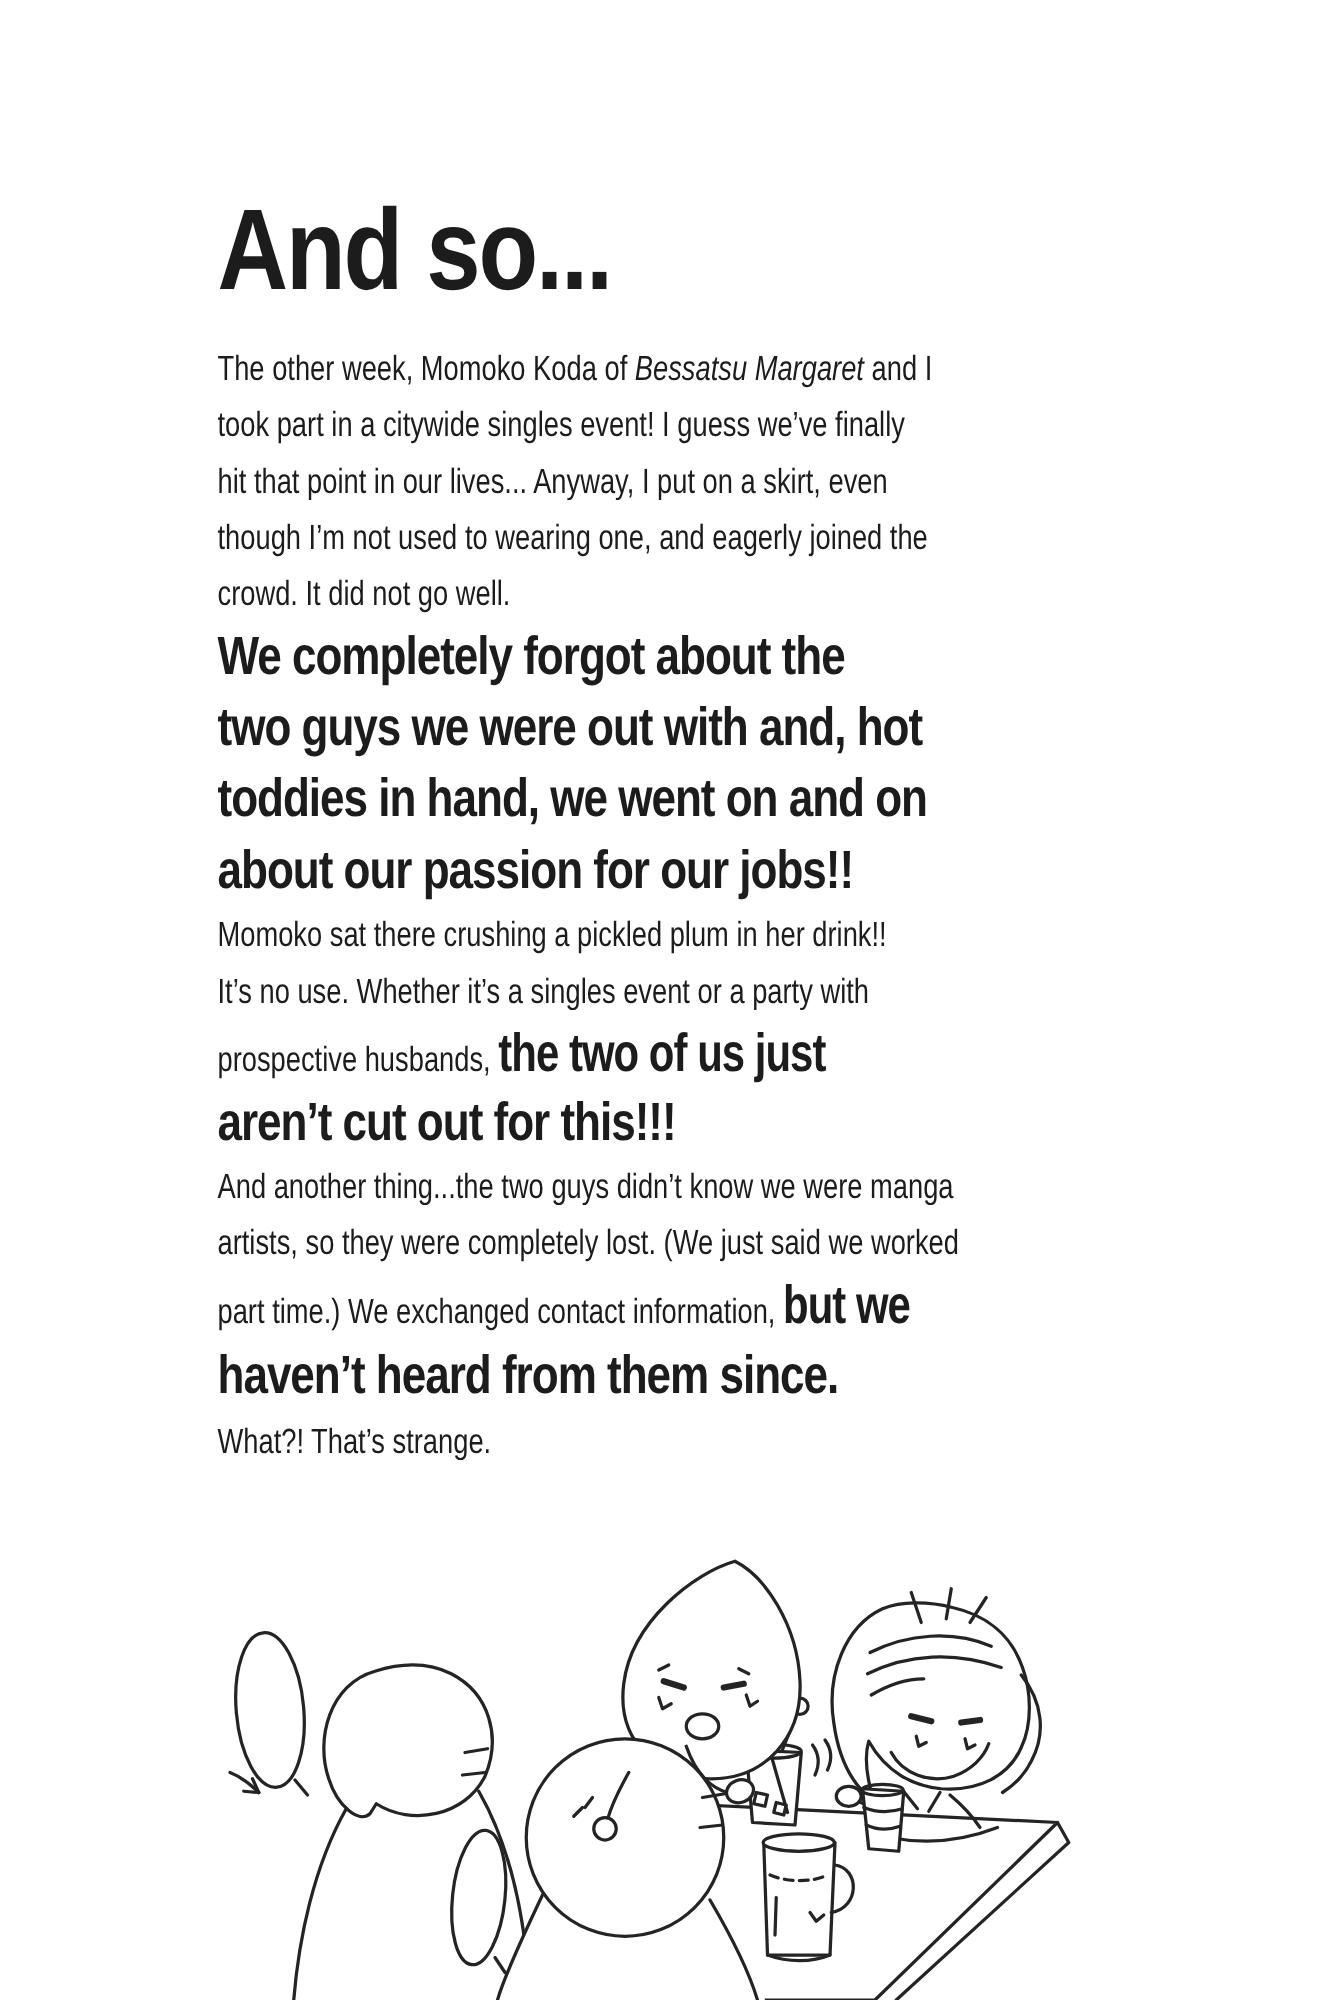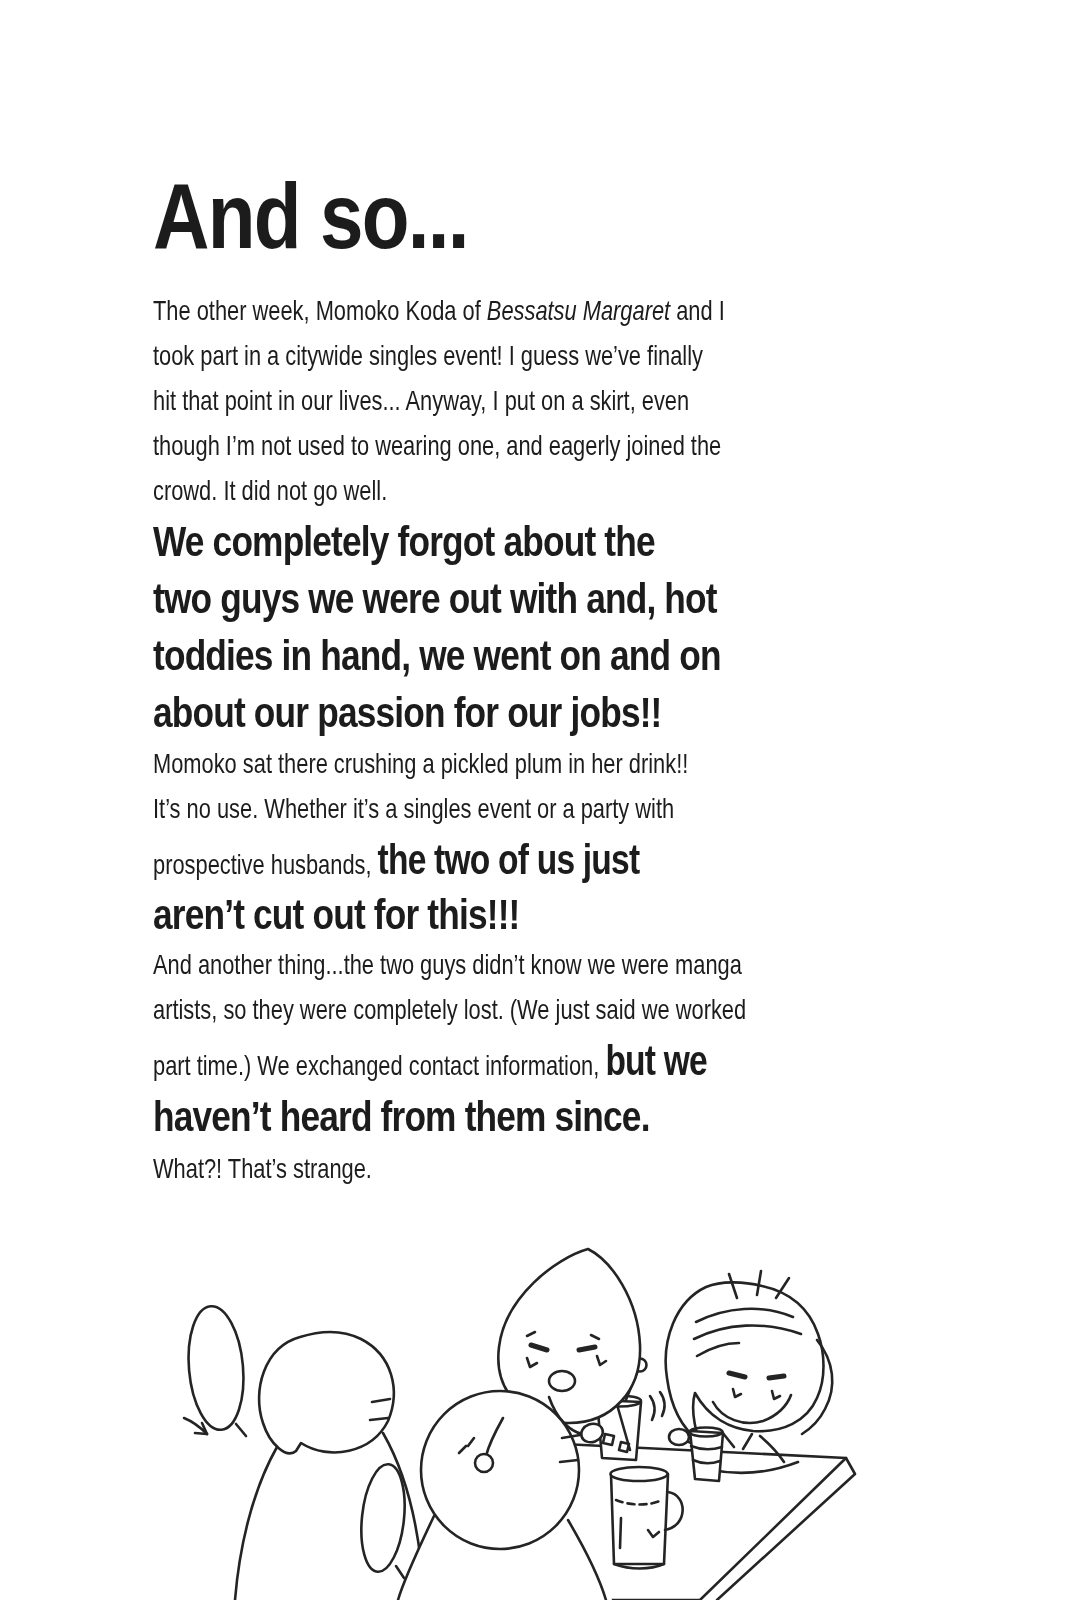--- a/index.html
+++ b/index.html
@@ -2,21 +2,21 @@
 <html><head>
 <meta charset="utf-8">
 <style>
   html,body{margin:0;padding:0;background:#fff;}
   .page{
     position:relative;width:1067px;height:1600px;margin:0 auto;
     background:#ffffff;color:#1c1c1c;overflow:hidden;
     font-family:"Liberation Sans","DejaVu Sans",sans-serif;
   }
   
-  .text-col{position:absolute;left:153px;top:148px;width:790px;margin-top:16px;}
+  .text-col{position:absolute;left:174px;top:148px;width:790px;}
   .title{
     font-size:92px;font-weight:700;letter-spacing:-2px;
     height:124px;line-height:104px;white-space:nowrap;
     transform:scaleX(.85);transform-origin:0 50%;
   }
   .line{white-space:nowrap;transform-origin:0 55%;}
   .line span{line-height:inherit;}
   .r{font-size:28px;height:45px;line-height:45px;transform:scaleX(.78);}
   .b{font-size:43px;font-weight:700;height:57px;line-height:57px;letter-spacing:-1px;transform:scaleX(.82);}
   .m{font-size:28px;height:56px;line-height:56px;transform:scaleX(.78);}

